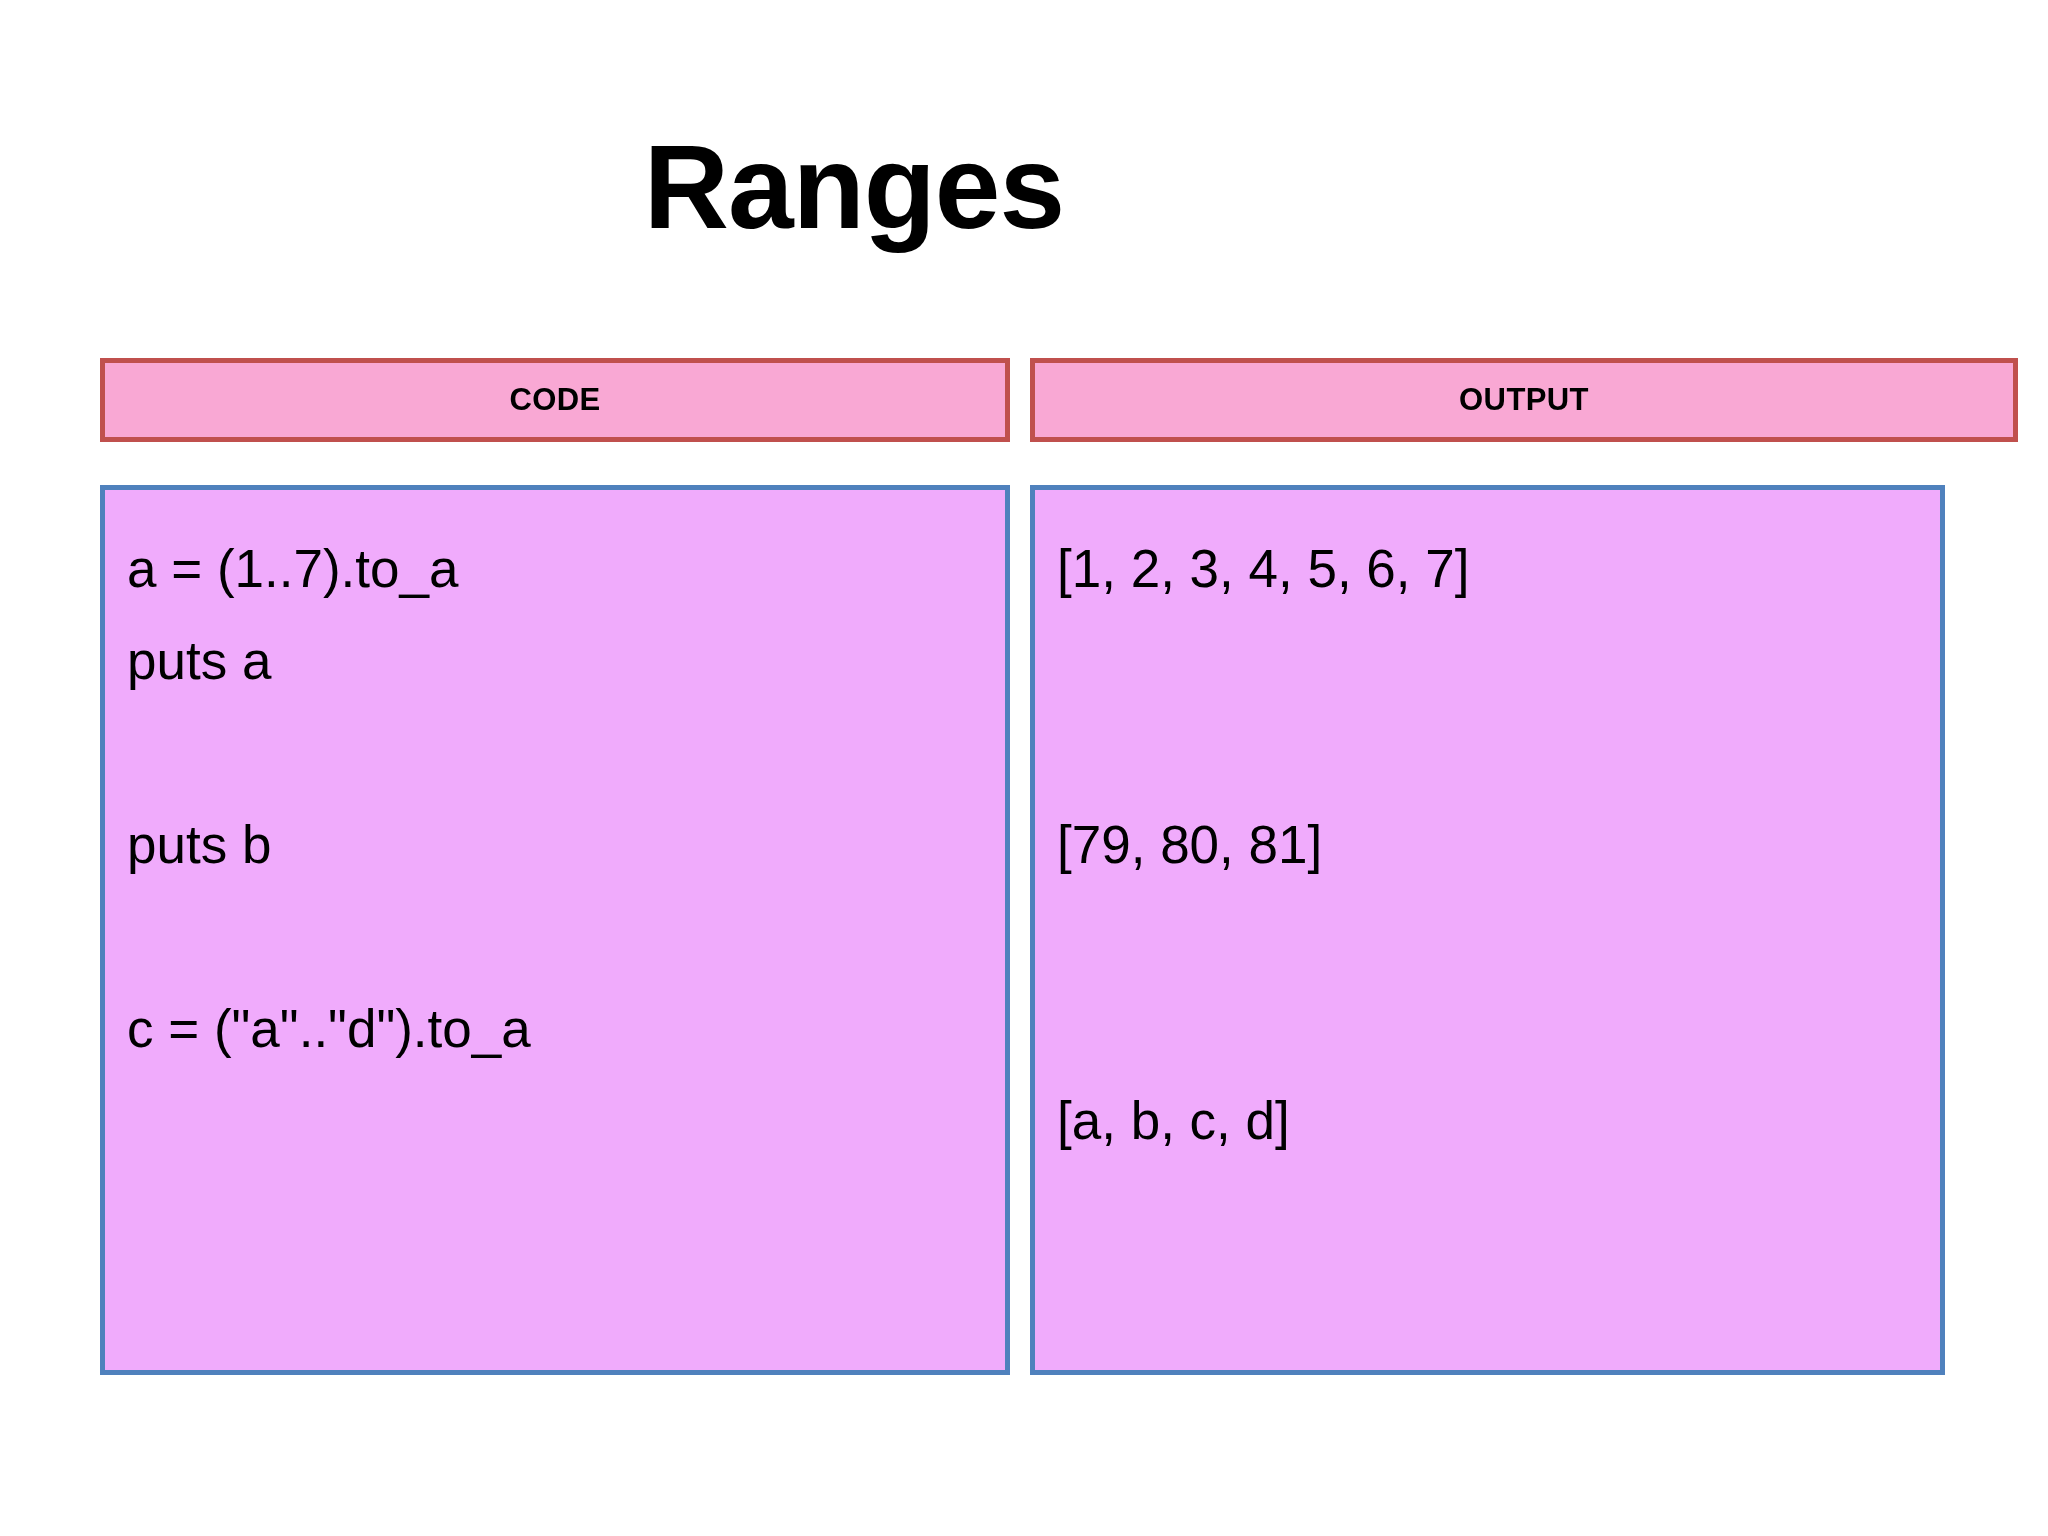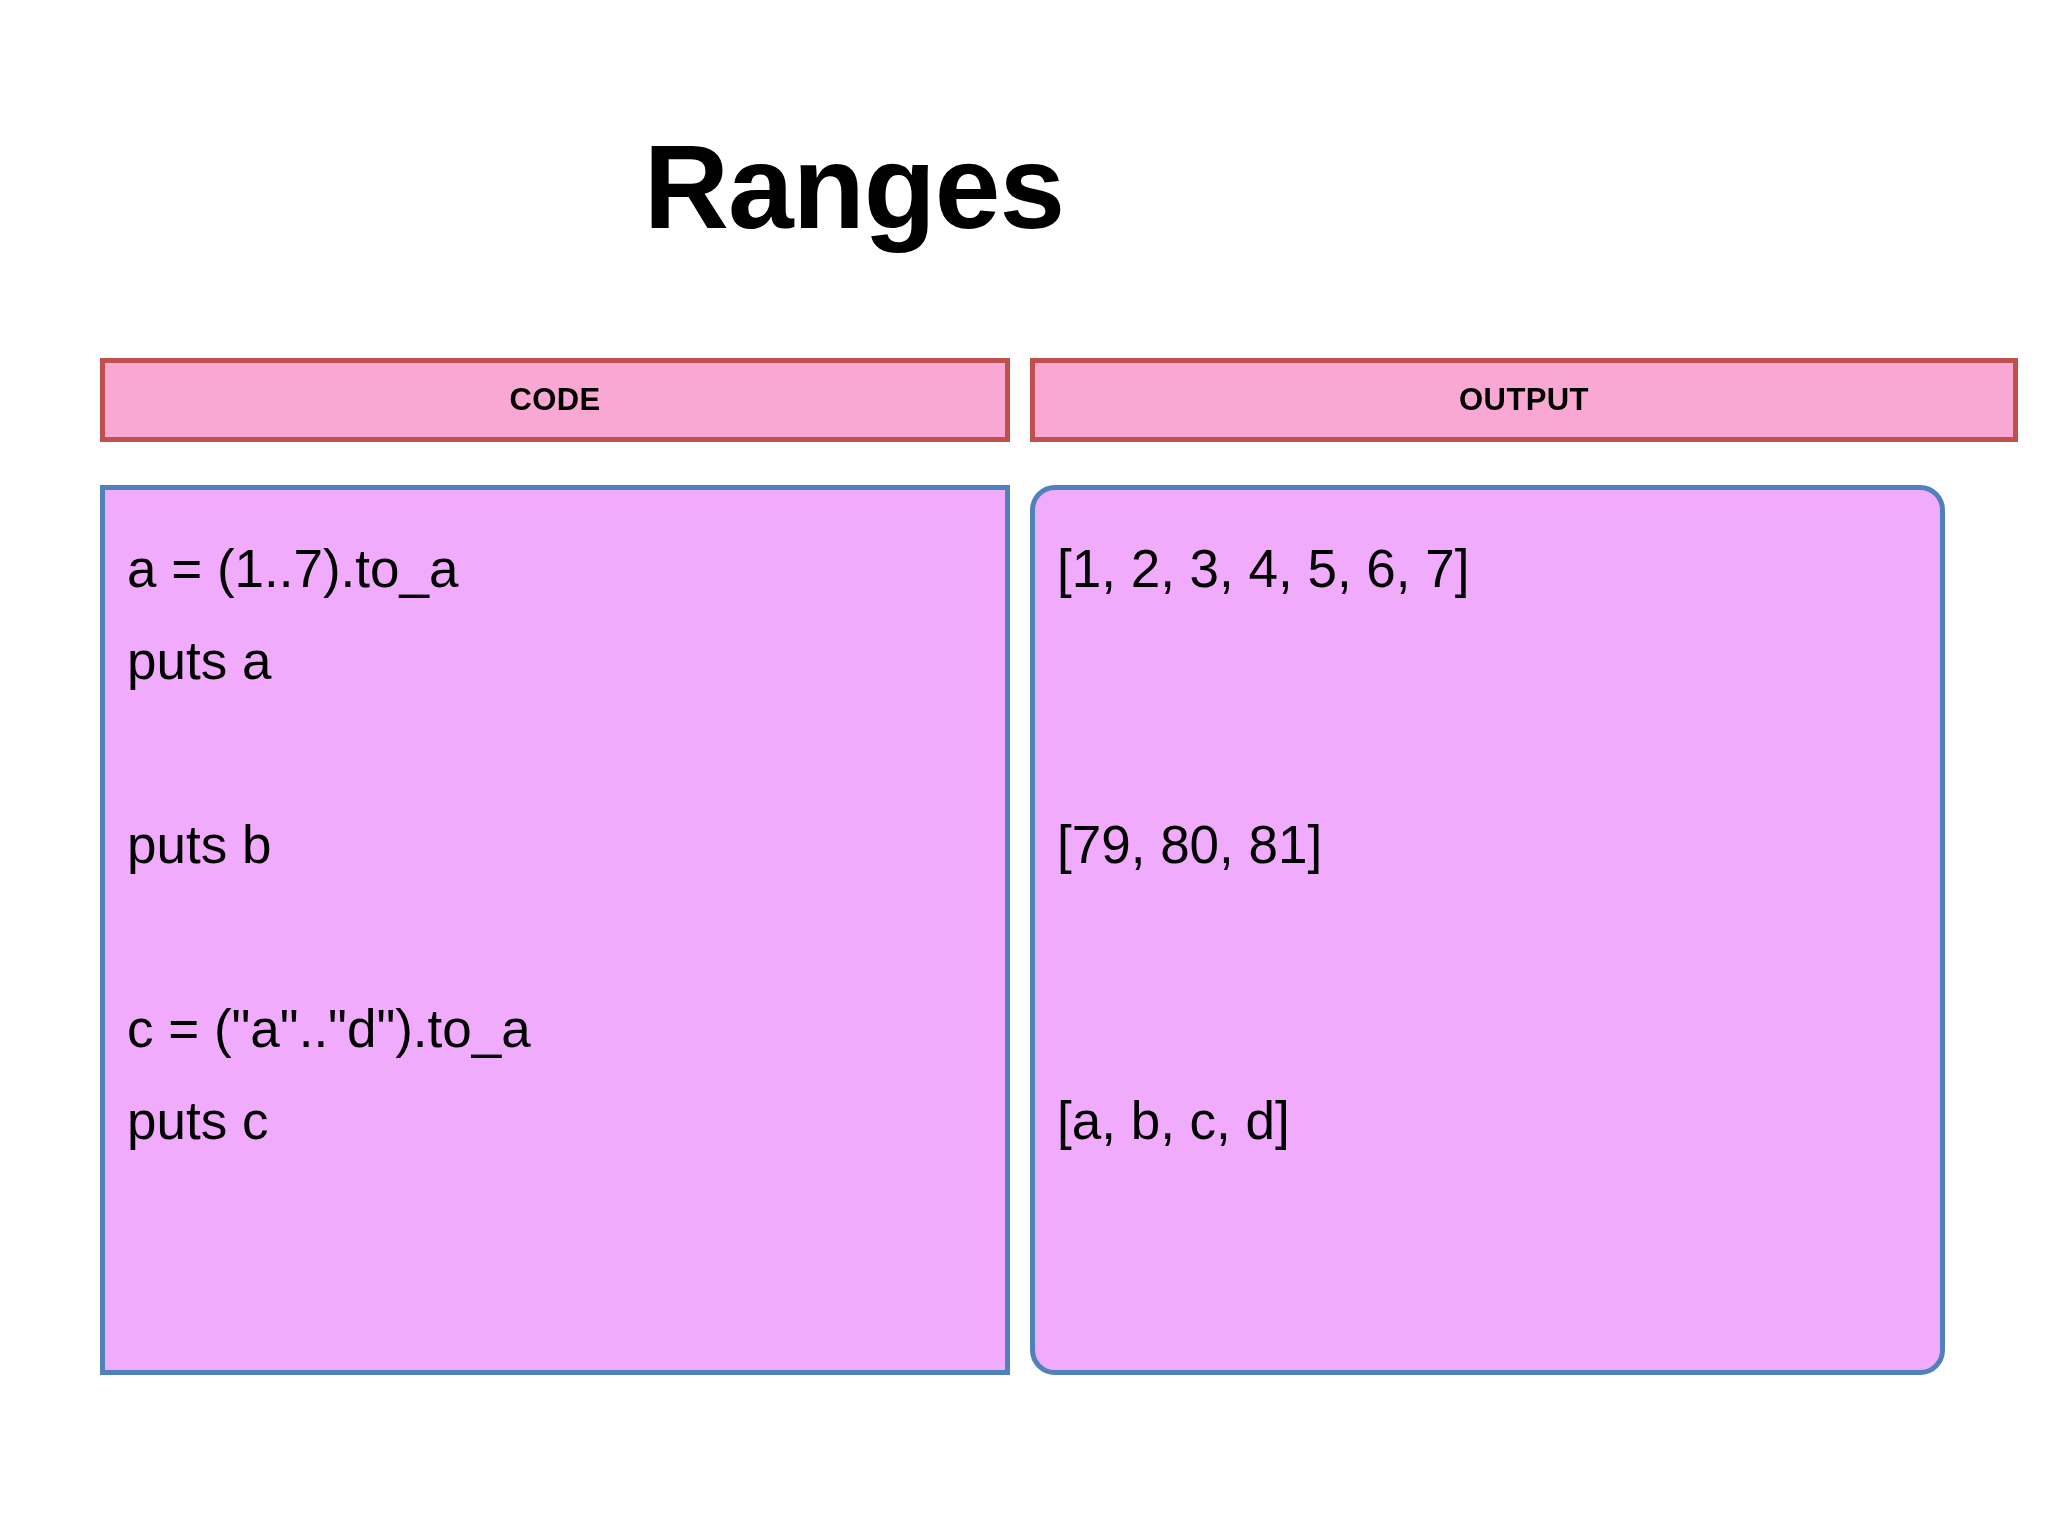--- a/index.html
+++ b/index.html
@@ -55,21 +55,21 @@
   .content-box {
     position: absolute;
     top: 485px;
     height: 890px;
     box-sizing: border-box;
     border: 5px solid #4f81bd;
     background: #f0abfc;
     overflow: hidden;
   }
   #code-content-box   { left: 100px;  width: 910px; }
-  #output-content-box { left: 1030px; width: 915px; border-radius: 25px; }
+  #output-content-box { left: 1030px; width: 915px; }
 
   .code-lines, .output-lines {
     margin: 0;
     padding: 33px 0 0 22px;
     list-style: none;
   }
   .code-line, .output-line {
     font-size: 53px;
     line-height: 92px;
     height: 92px;
@@ -94,21 +94,20 @@
 </div>
 
 <div id="code-content-box" class="content-box">
   <div class="code-lines">
     <div class="code-line">a = (1..7).to_a</div>
     <div class="code-line">puts a</div>
     <div class="code-line blank"></div>
     <div class="code-line">puts b</div>
     <div class="code-line blank"></div>
     <div class="code-line">c = ("a".."d").to_a</div>
-    <div class="code-line">puts c</div>
   </div>
 </div>
 
 <div id="output-content-box" class="content-box">
   <div class="output-lines">
     <div class="output-line">[1, 2, 3, 4, 5, 6, 7]</div>
     <div class="output-line blank"></div>
     <div class="output-line blank"></div>
     <div class="output-line">[79, 80, 81]</div>
     <div class="output-line blank"></div>

